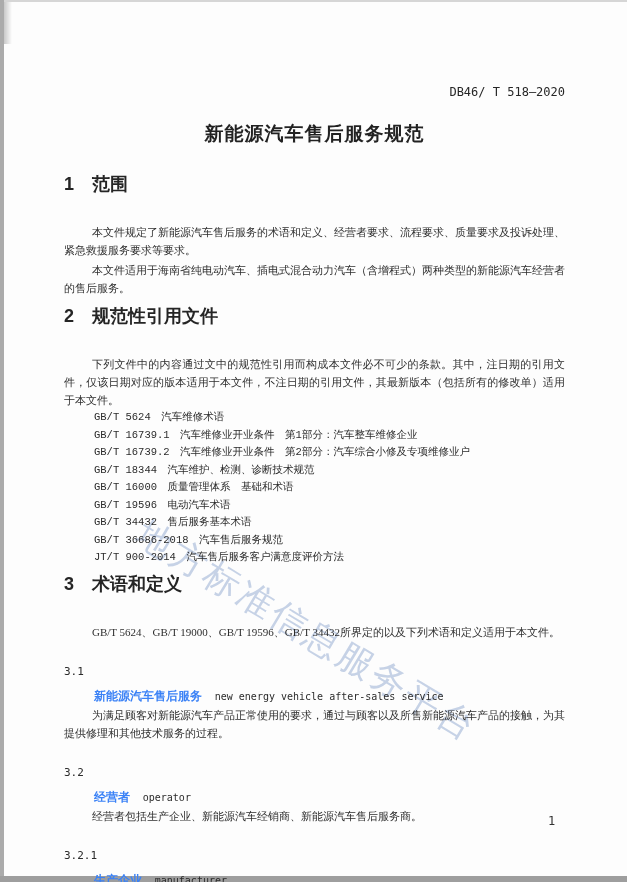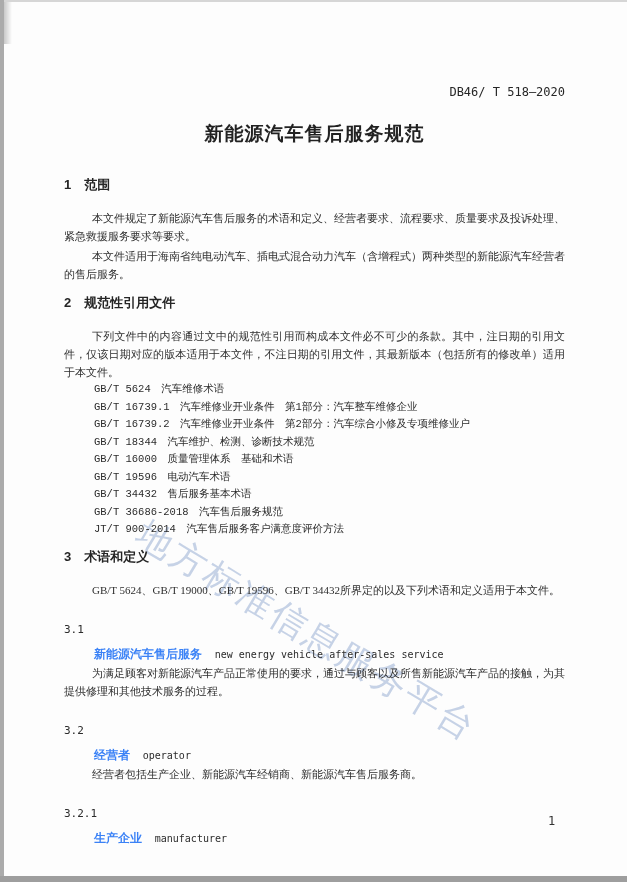--- a/index.html
+++ b/index.html
@@ -41,28 +41,28 @@
     white-space:pre;
   }
   .doc-title {
     margin-top:22px; text-align:center;
     font-family:"Liberation Sans", sans-serif;
     font-size:19px; font-weight:bold; line-height:26px;
     color:#222; letter-spacing:1px;
   }
   .sec-heading {
     font-family:"Liberation Sans", sans-serif;
-    font-size:13px; font-weight:bold; line-height:15px;
+    font-size:18px; font-weight:bold; line-height:15px;
     color:#252525; white-space:pre-wrap;
   }
   .h1 { margin-top:30px; }
   .h2 { margin-top:12px; }
   .h3 { margin-top:10px; }
   .para { text-indent:28px; text-align:justify; margin:0; }
-  .p-first  { margin-top:17px; }
+  .p-first  { margin-top:31px; }
   .p-follow { margin-top:2px; }
   .ref-list { margin-top:0; padding-left:30px; }
   .ref-line {
     line-height:17.5px; white-space:pre-wrap;
     font-family:Liberation Mono, monospace;
     font-size:10.5px; color:#2b2b2b;
   }
   .term-number {
     margin-top:24px; line-height:14px;
     font-family:"DejaVu Sans Mono", monospace; font-size:11px; color:#2b2b2b;

